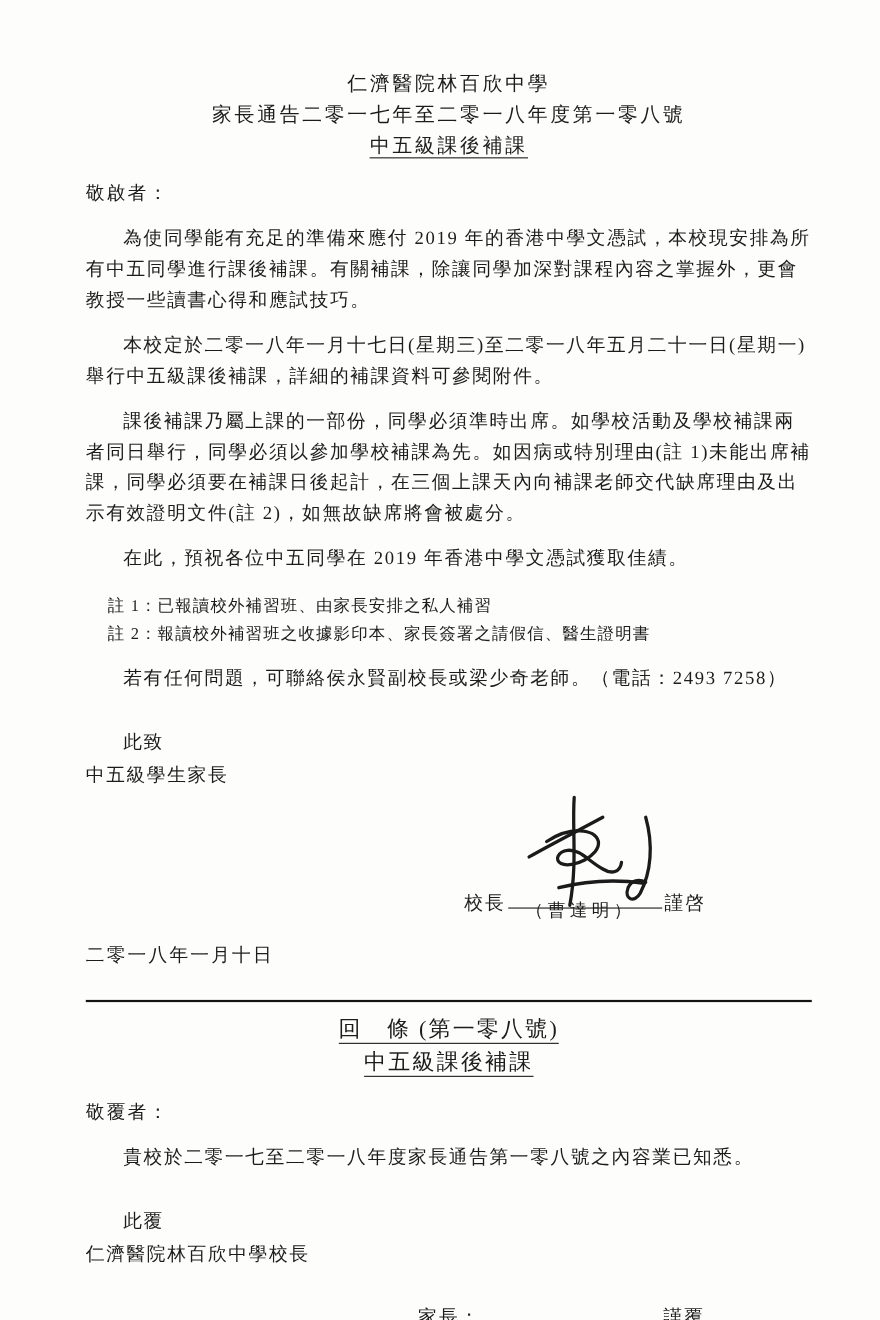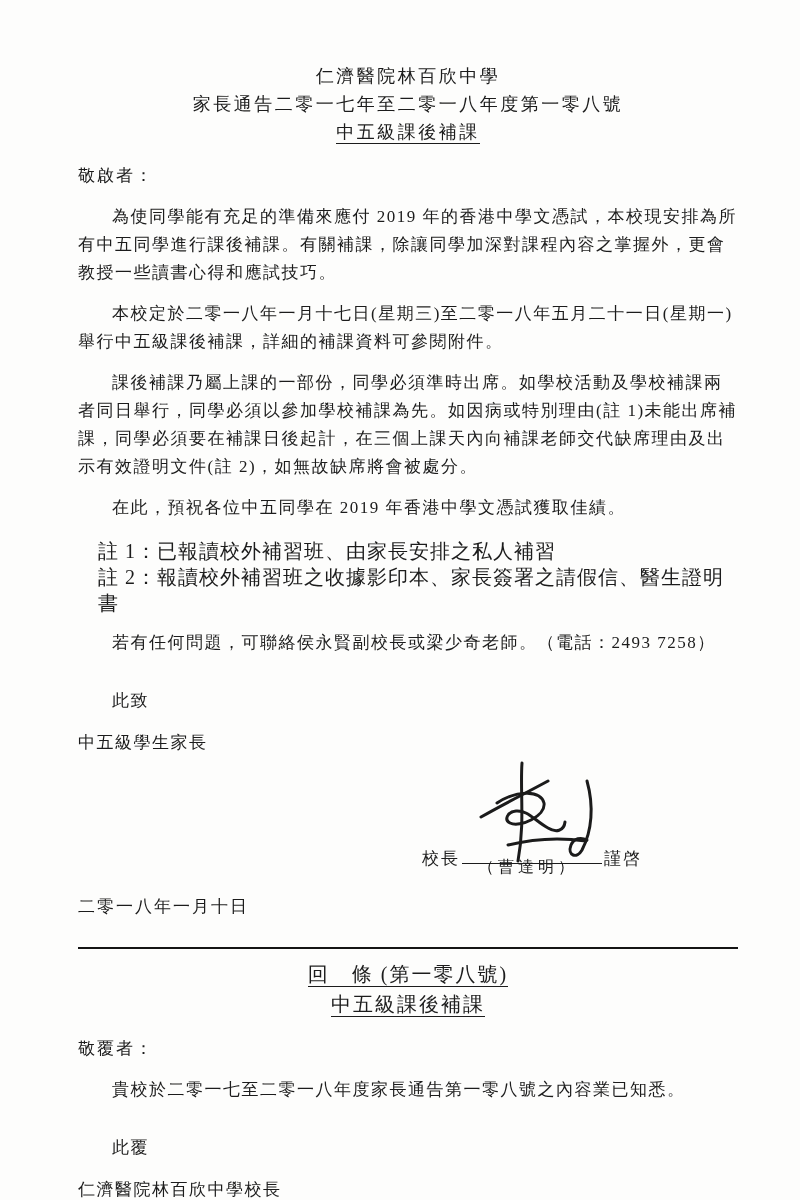--- a/index.html
+++ b/index.html
@@ -16,23 +16,23 @@
     font-size:17px;
     letter-spacing:1.5px;
     line-height:28px;
   }
   
   .doc-header{text-align:center;letter-spacing:2.5px;font-size:18px;line-height:28px;}
   .u{border-bottom:1.6px solid #1c1c1c;padding-bottom:1px;}
   
   .salutation{margin-top:16px;letter-spacing:2px;}
   .para{text-indent:2em;margin:13px 0 0 0;}
-  .notes{margin:16px 0 0 20px;font-size:20px;letter-spacing:1px;line-height:26px;}
+  .notes{margin:16px 0 0 20px;font-size:15px;letter-spacing:1px;line-height:26px;}
   .cizhi{margin-top:30px;text-indent:2em;}
-  .recipient{margin-top:14px;}
+  .recipient{margin-top:2px;}
   
   .sig-block{position:relative;height:122px;margin-top:4px;}
   .sig-svg{position:absolute;left:382px;top:0;}
   .sig-row{position:absolute;left:344px;top:84px;white-space:nowrap;letter-spacing:2px;}
   .sig-line{display:inline-block;width:140px;border-bottom:1.6px solid #1c1c1c;height:1em;margin:0 2px;}
   .sig-name{position:absolute;left:400px;top:92px;font-size:16px;letter-spacing:4px;}
   .letter-date{margin-top:10px;letter-spacing:2px;}
   
   .divider{border:none;border-top:2.6px solid #141414;margin:26px 0 10px 0;}
   .reply-header{text-align:center;font-size:20px;letter-spacing:2px;line-height:30px;}

